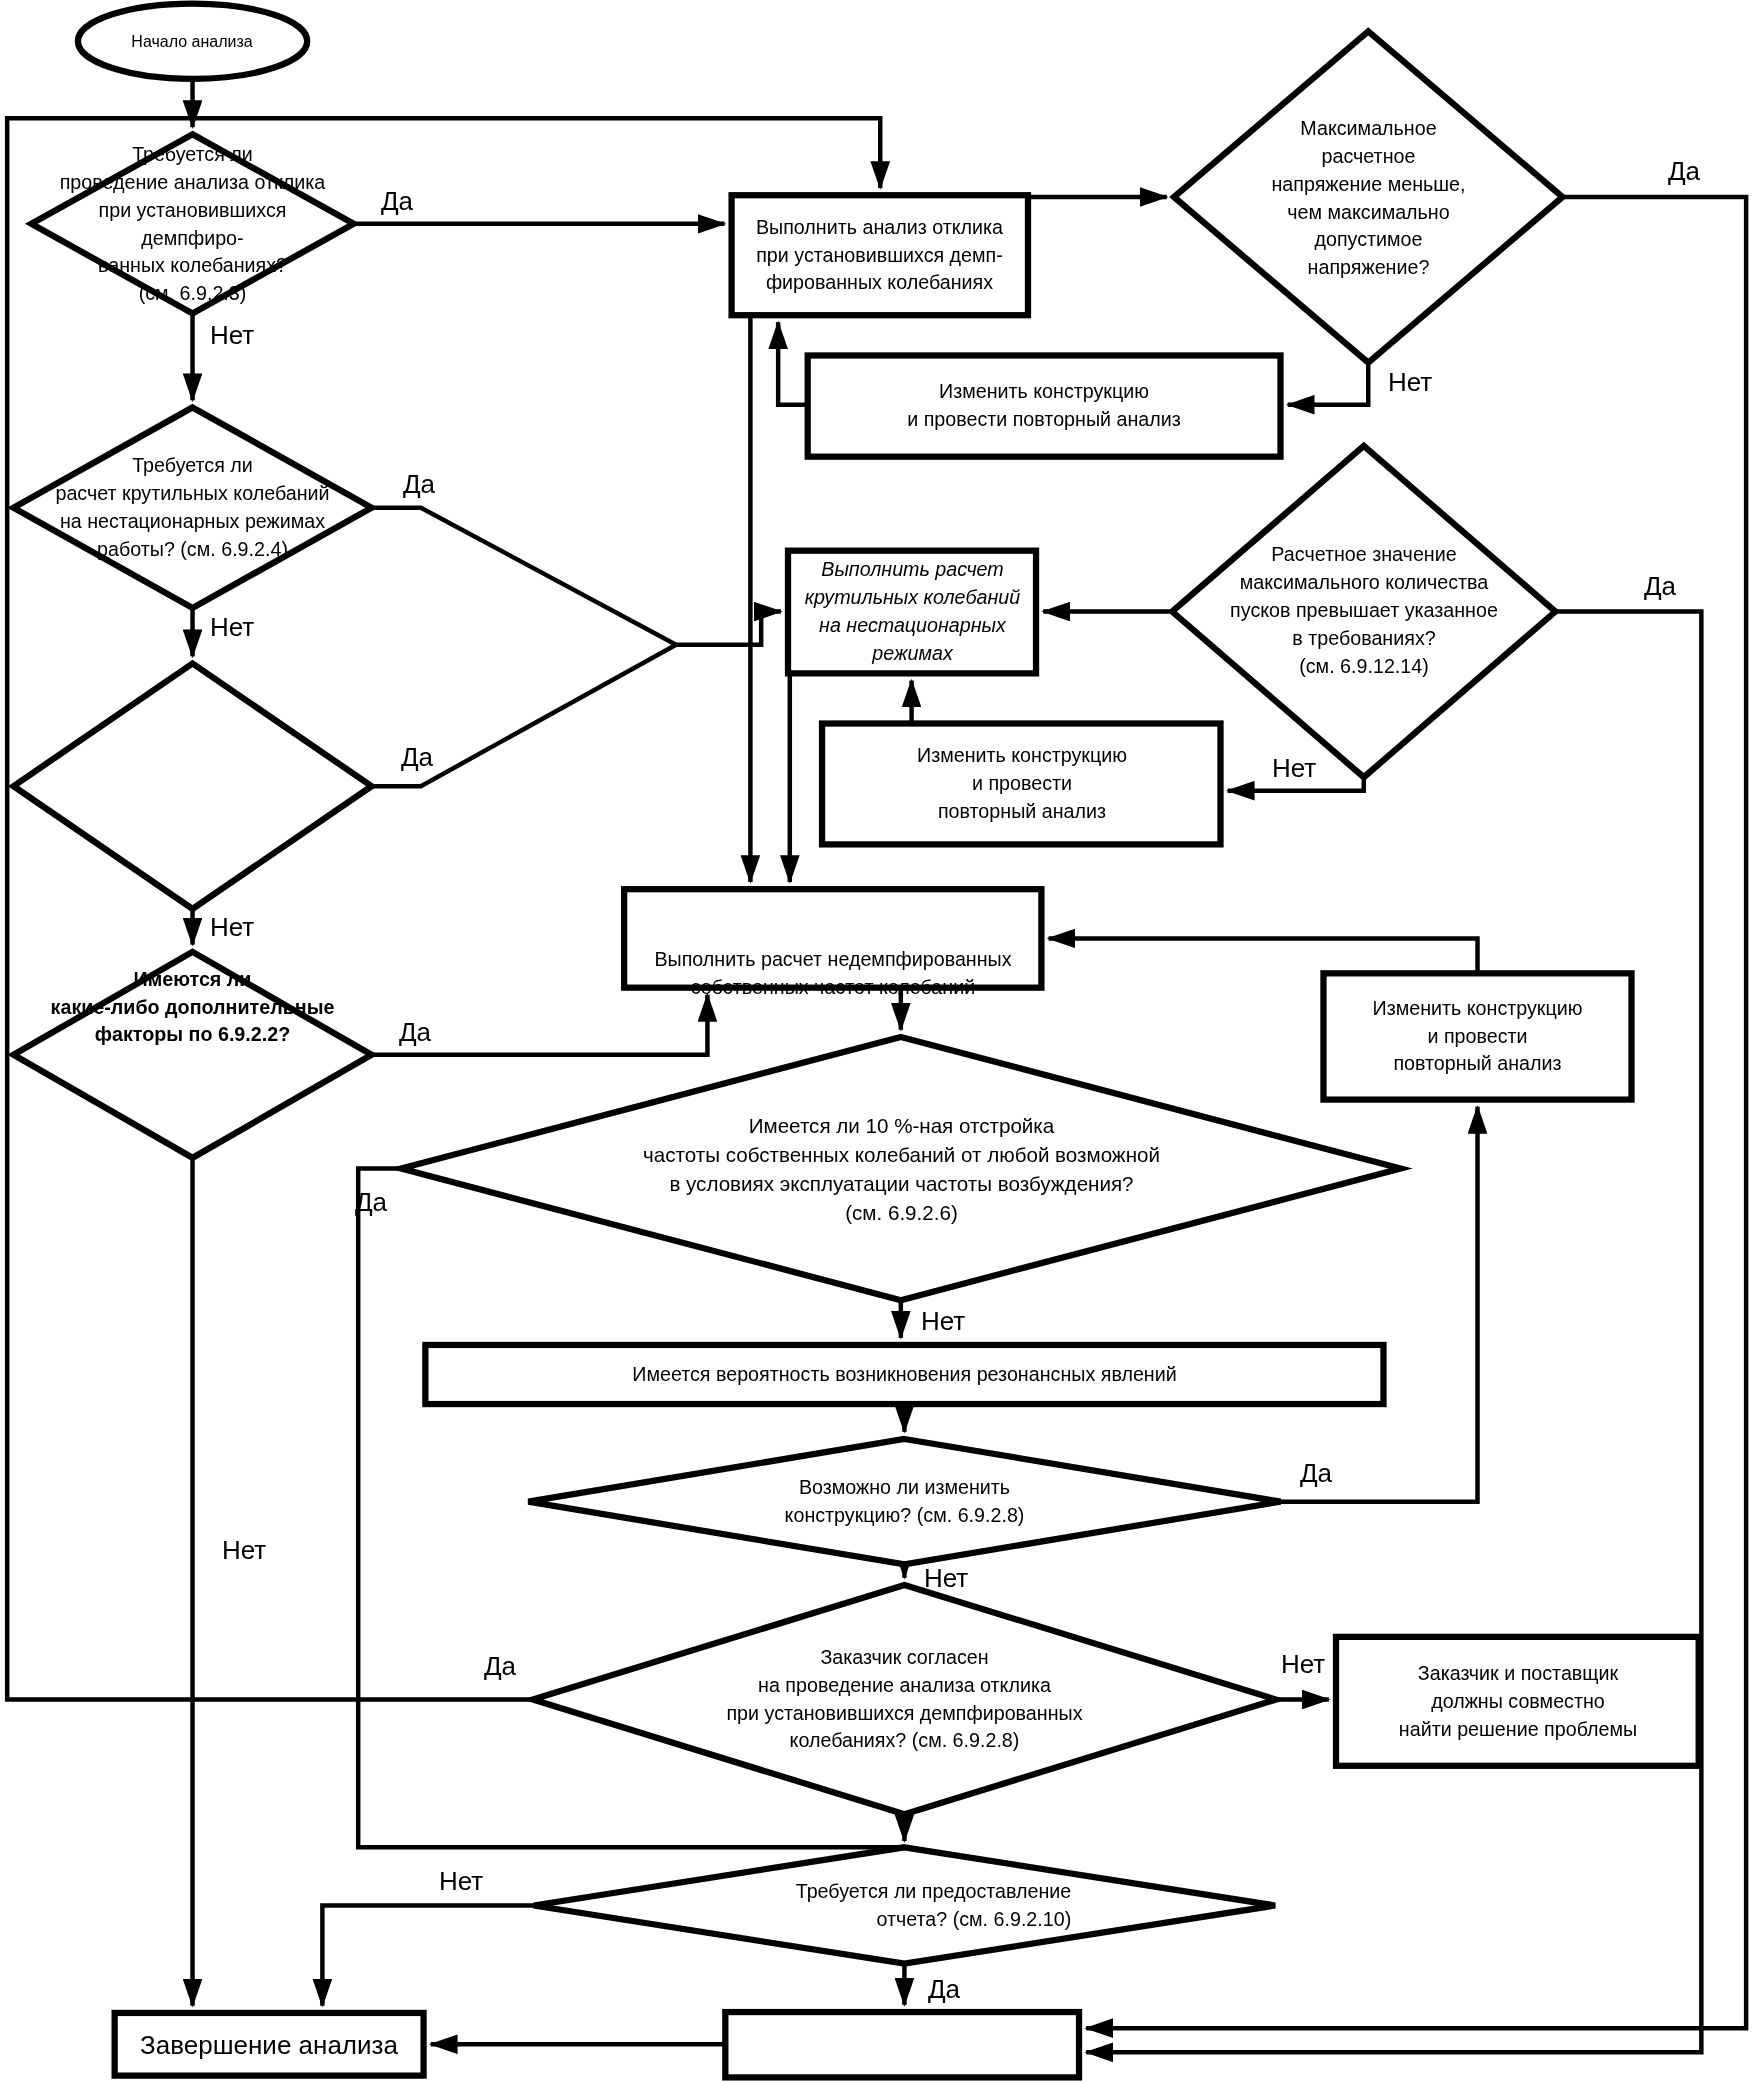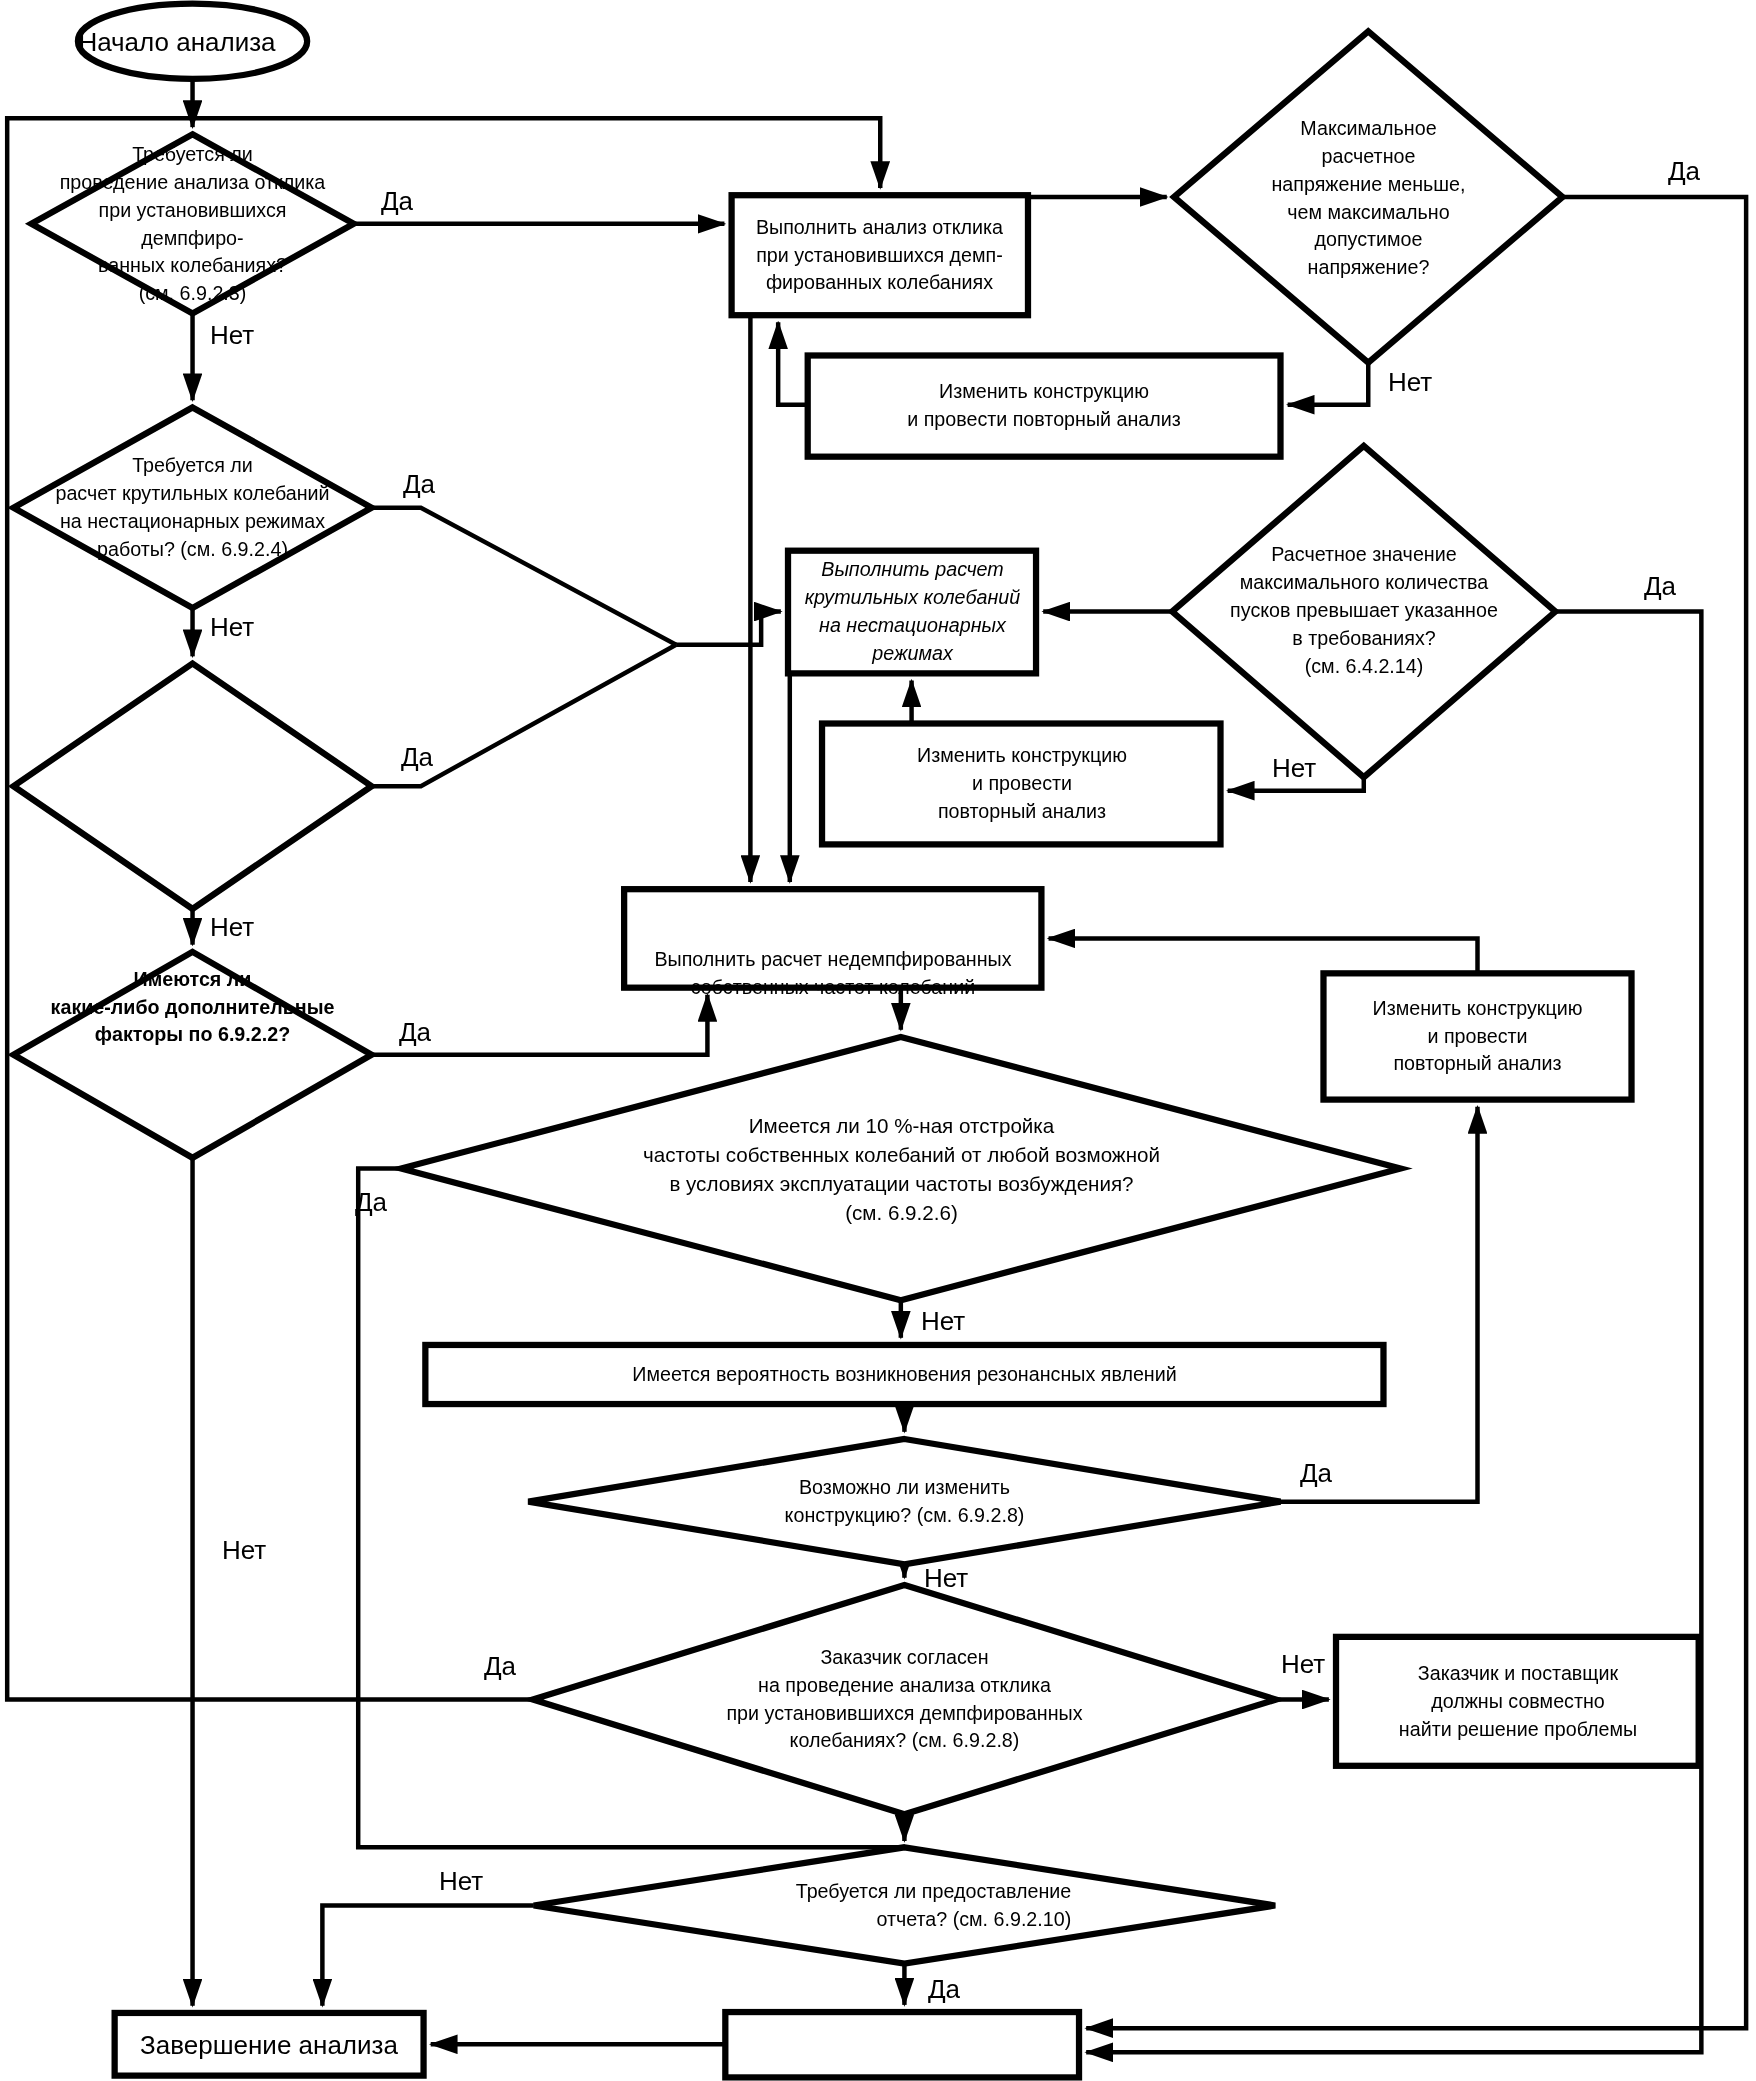--- a/index.html
+++ b/index.html
@@ -80,21 +80,21 @@
       <rect class="shape" x="475" y="1502" width="1070" height="66"></rect>
       <polygon class="shape" points="1010,1607 1430,1677 1010,1747 590,1677"></polygon>
       <polygon class="shape" points="1010,1770 1425,1898 1010,2026 595,1898"></polygon>
       <rect class="shape" x="1492" y="1828" width="405" height="144"></rect>
       <polygon class="shape" points="1010,2063 1424,2128 1010,2193 596,2128"></polygon>
       <rect class="shape" x="128" y="2248" width="345" height="70"></rect>
       <rect class="shape" x="810" y="2247" width="395" height="73"></rect>
     </g>
   </svg>
 
-  <div class="node" style="left:65px;top:7.2px;width:224px;height:70px;font-size:26px;">Начало анализа</div>
+  <div class="node" style="left:80px;top:7.2px;width:224px;height:70px;font-size:16px;">Начало анализа</div>
   <div class="node" style="left:49px;top:145px;width:287px;height:159px;">Требуется ли
 проведение анализа отклика
 при установившихся демпфиро-
 ванных колебаниях?
 (см. 6.9.2.3)</div>
   <div class="node" style="left:736px;top:200px;width:287px;height:111px;">Выполнить анализ отклика
 при установившихся демп-
 фированных колебаниях</div>
   <div class="node" style="left:1218px;top:56px;width:301px;height:285px;">Максимальное
 расчетное
@@ -109,21 +109,21 @@
 на нестационарных режимах
 работы? (см. 6.9.2.4)</div>
   <div class="node" style="left:793px;top:555px;width:239px;height:114px;font-style:italic;">Выполнить расчет
 крутильных колебаний
 на нестационарных
 режимах</div>
   <div class="node" style="left:1191px;top:467px;width:346px;height:288px;">Расчетное значение
 максимального количества
 пусков превышает указанное
 в требованиях?
-(см. 6.4.2.14)</div>
+(см. 6.9.12.14)</div>
   <div class="node" style="left:827px;top:728px;width:390px;height:112px;">Изменить конструкцию
 и провести
 повторный анализ</div>
   <div class="node" style="left:629px;top:894px;width:408px;height:90px;margin-top:35px;">Выполнить расчет недемпфированных
 собственных частот колебаний</div>
   <div class="node" style="left:36px;top:918px;width:313px;height:179px;font-weight:bold;">Имеются ли
 какие-либо дополнительные
 факторы по 6.9.2.2?</div>
   <div class="node big" style="left:502px;top:1059px;width:799px;height:220px;">Имеется ли 10 %-ная отстройка
 частоты собственных колебаний от любой возможной

